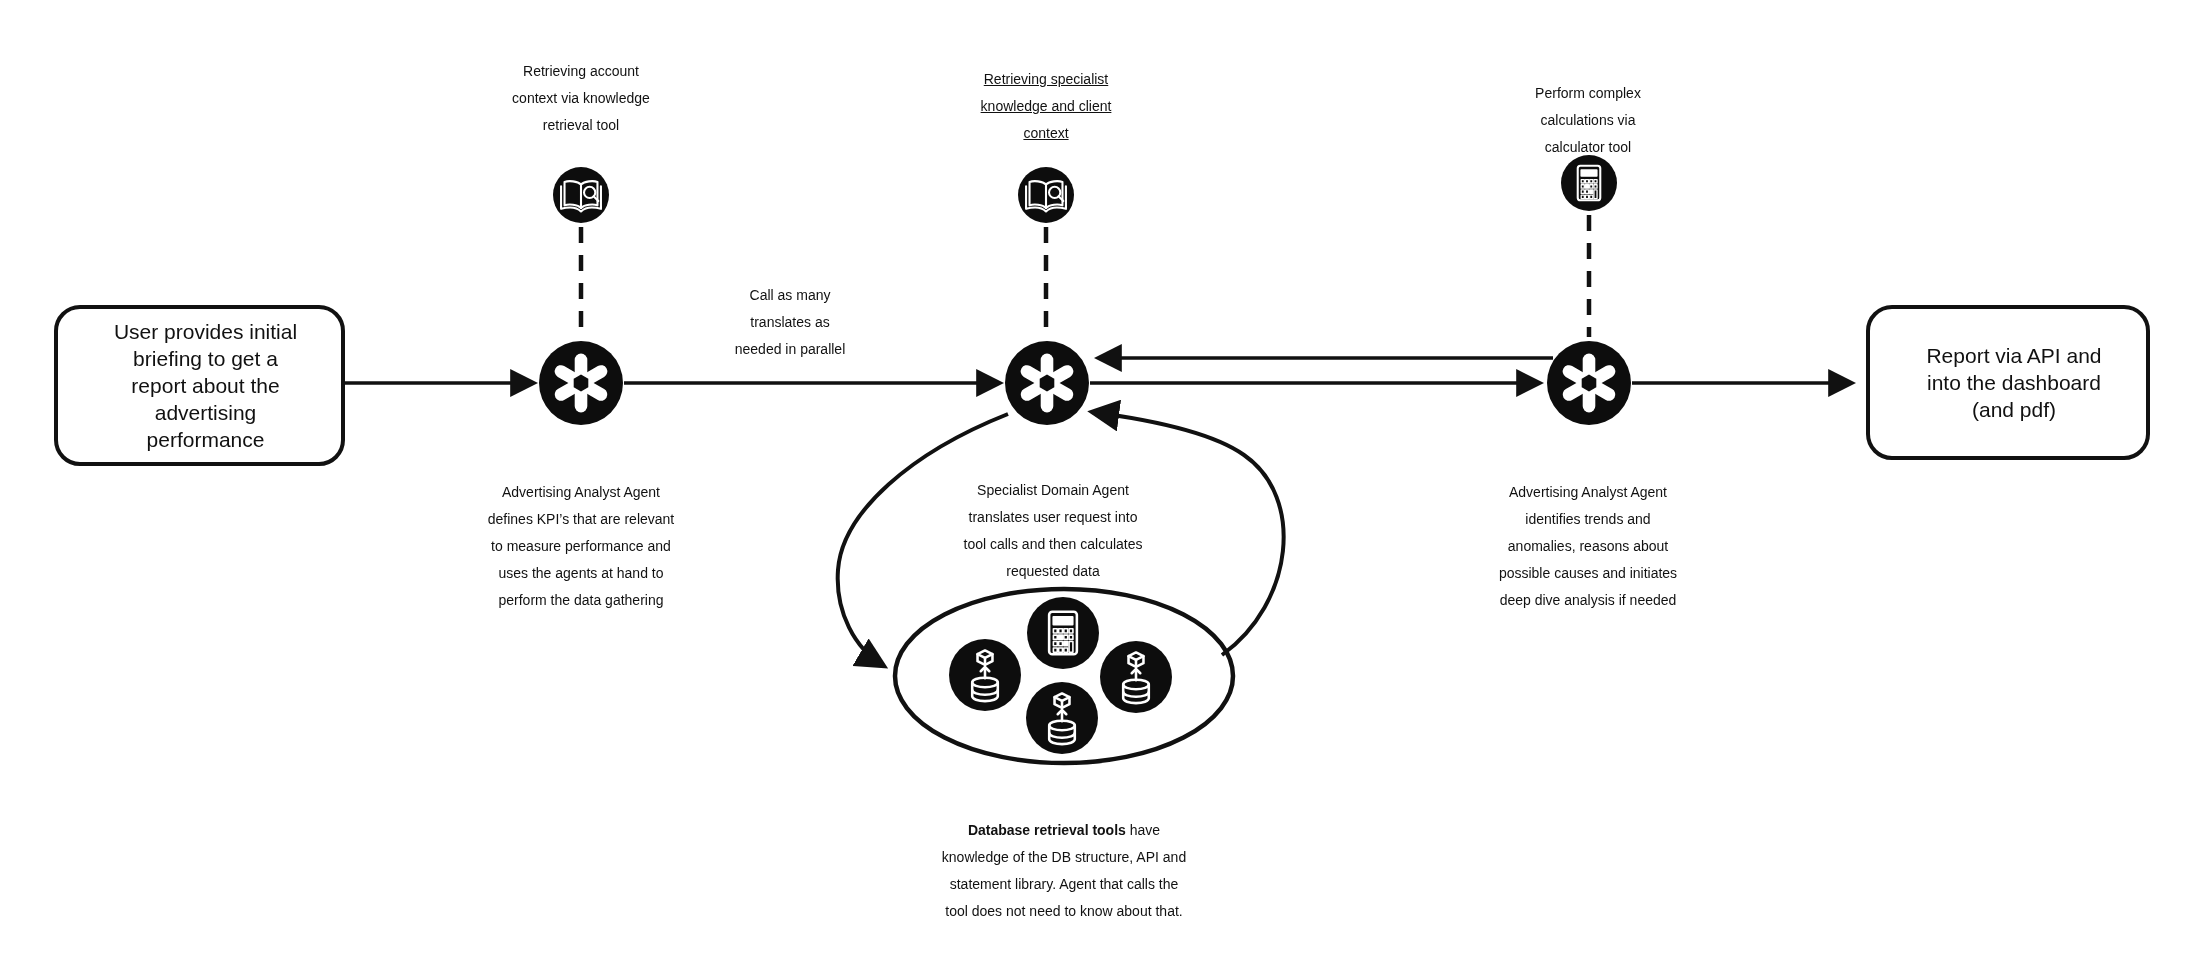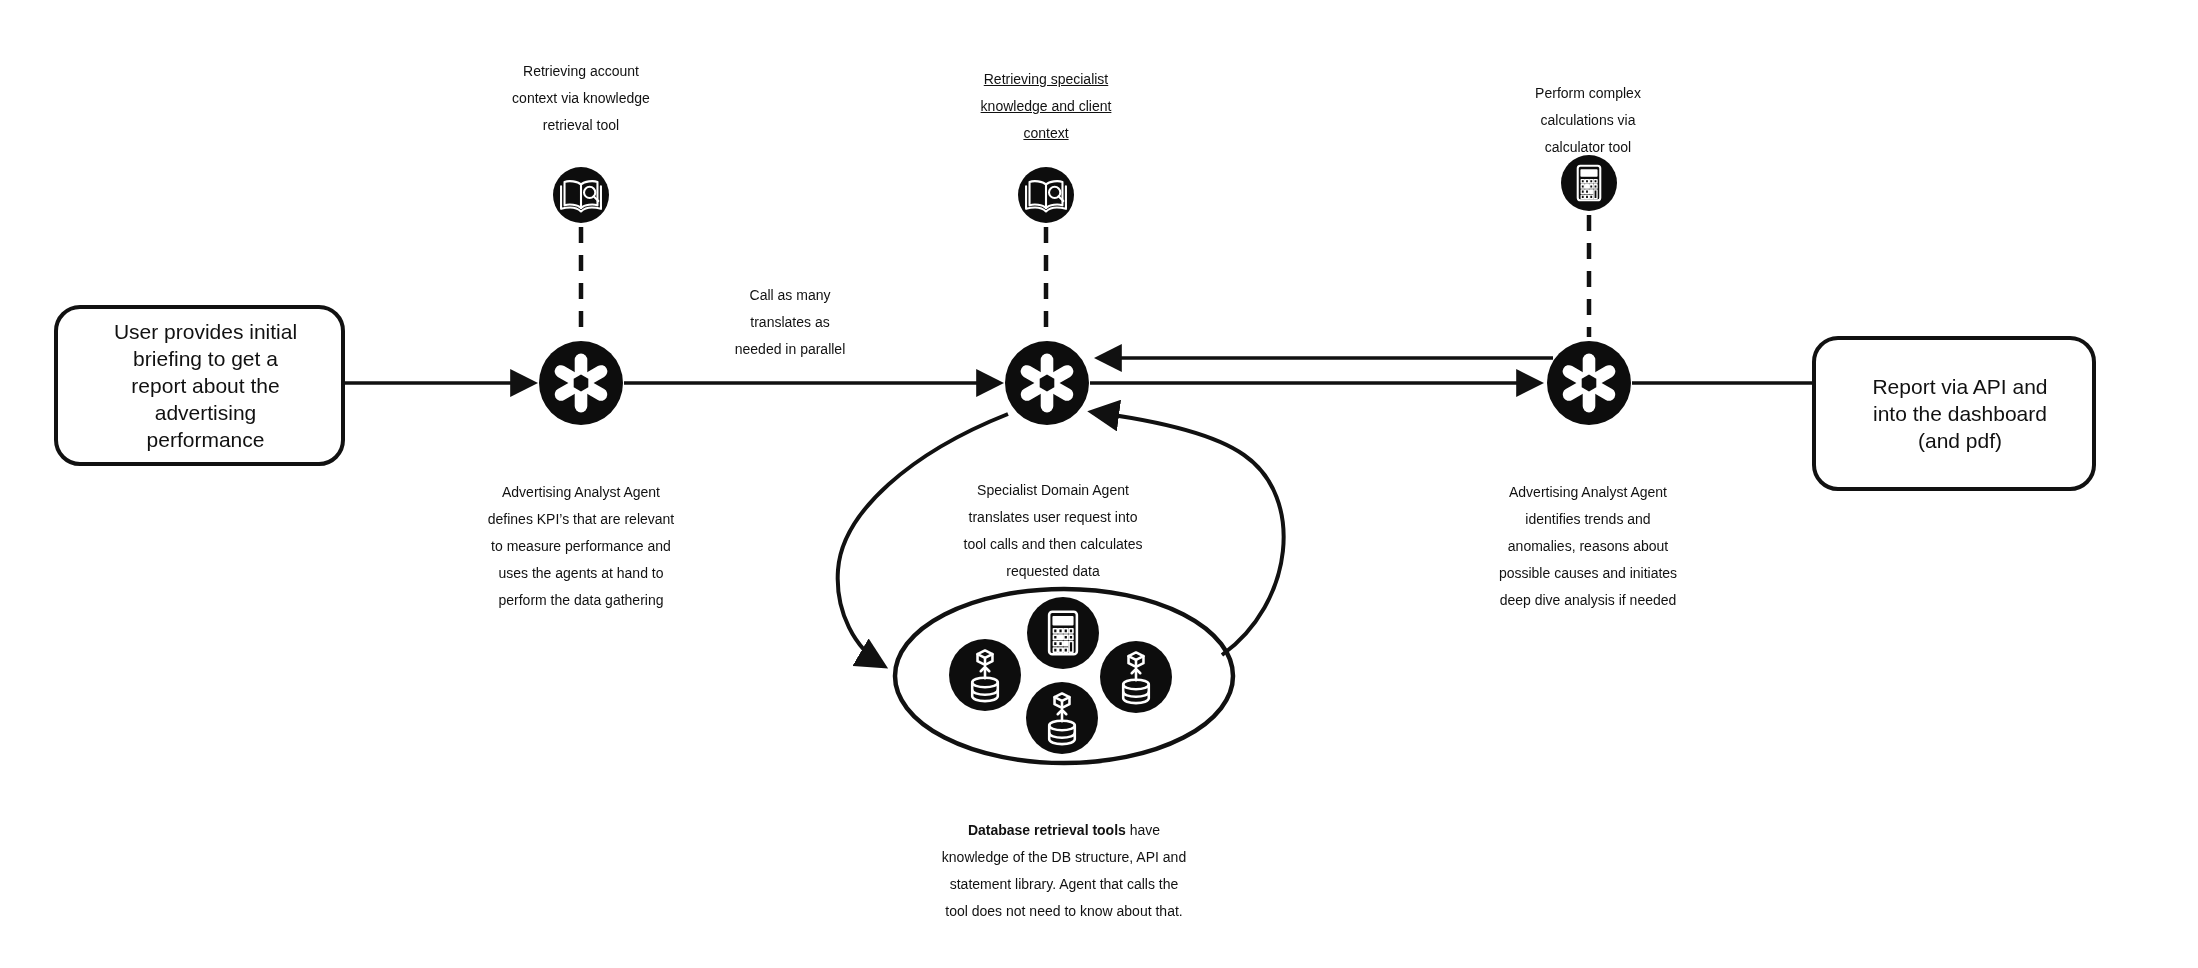--- a/index.html
+++ b/index.html
@@ -33,21 +33,21 @@
     align-items: center;
     justify-content: center;
     z-index: 2;
     text-align: center;
     font-size: 21px;
     line-height: 27px;
     white-space: pre-line;
     padding-left: 12px;
   }
   .box-user   { left: 54px;   top: 305px; width: 291px; height: 161px; }
-  .box-report { left: 1812px; top: 305px; width: 284px; height: 155px; margin-top: 31px; }
+  .box-report { left: 1866px; top: 305px; width: 284px; height: 155px; }
 
   .circle {
     position: absolute;
     border-radius: 50%;
     background: #0d0d0d;
     display: flex;
     align-items: center;
     justify-content: center;
     z-index: 2;
   }

